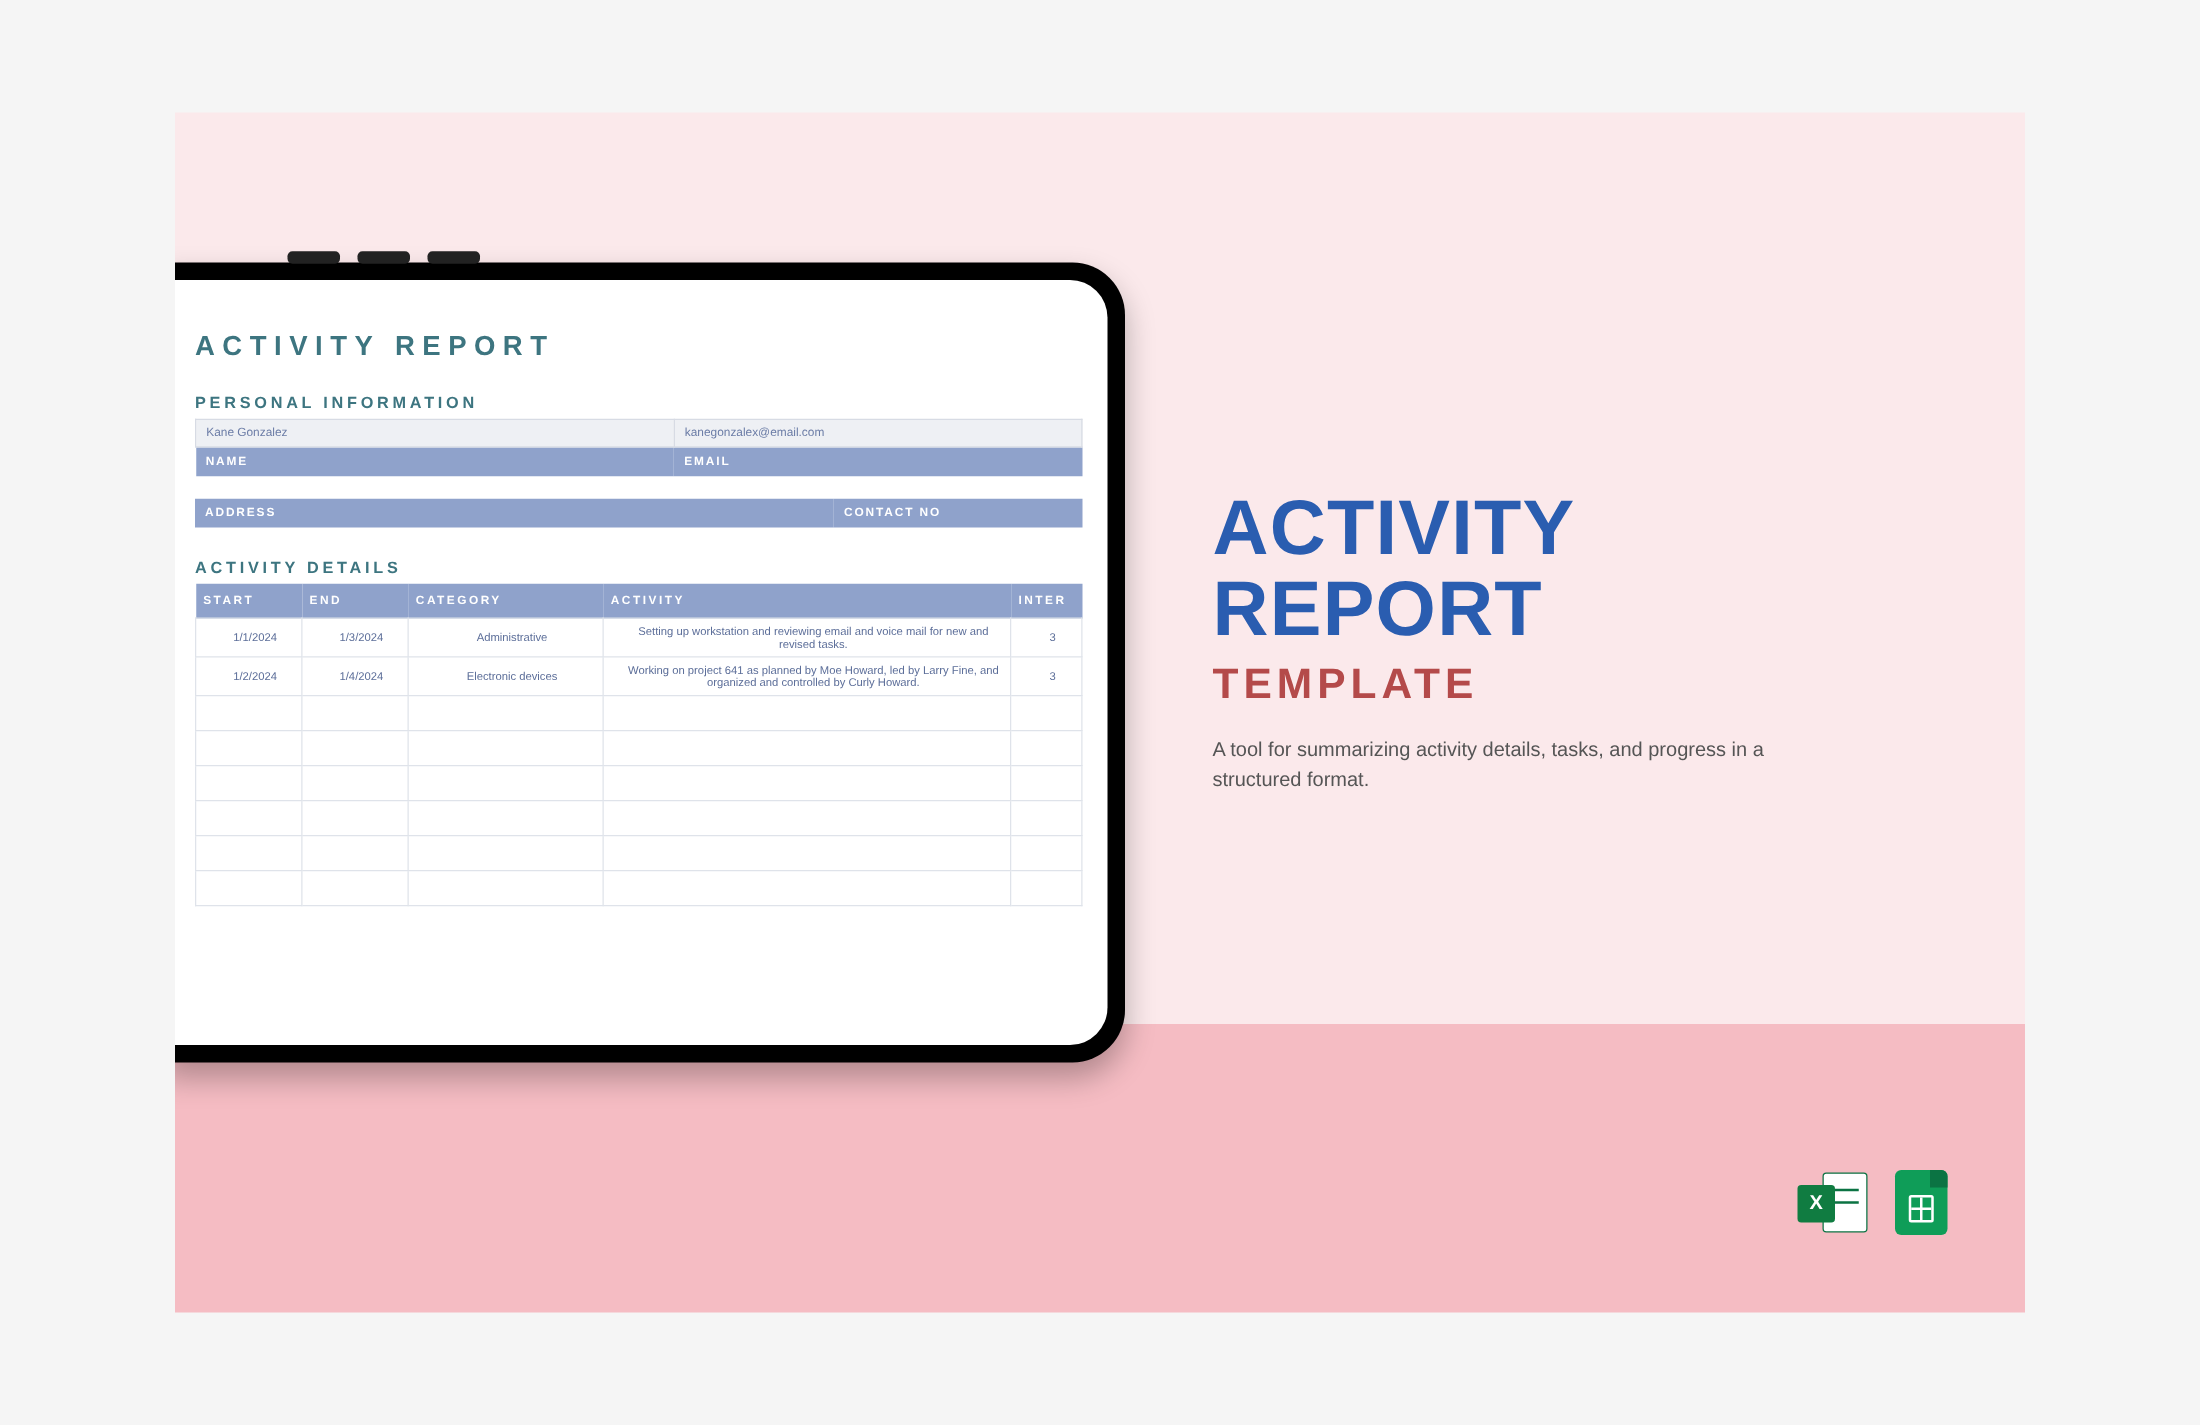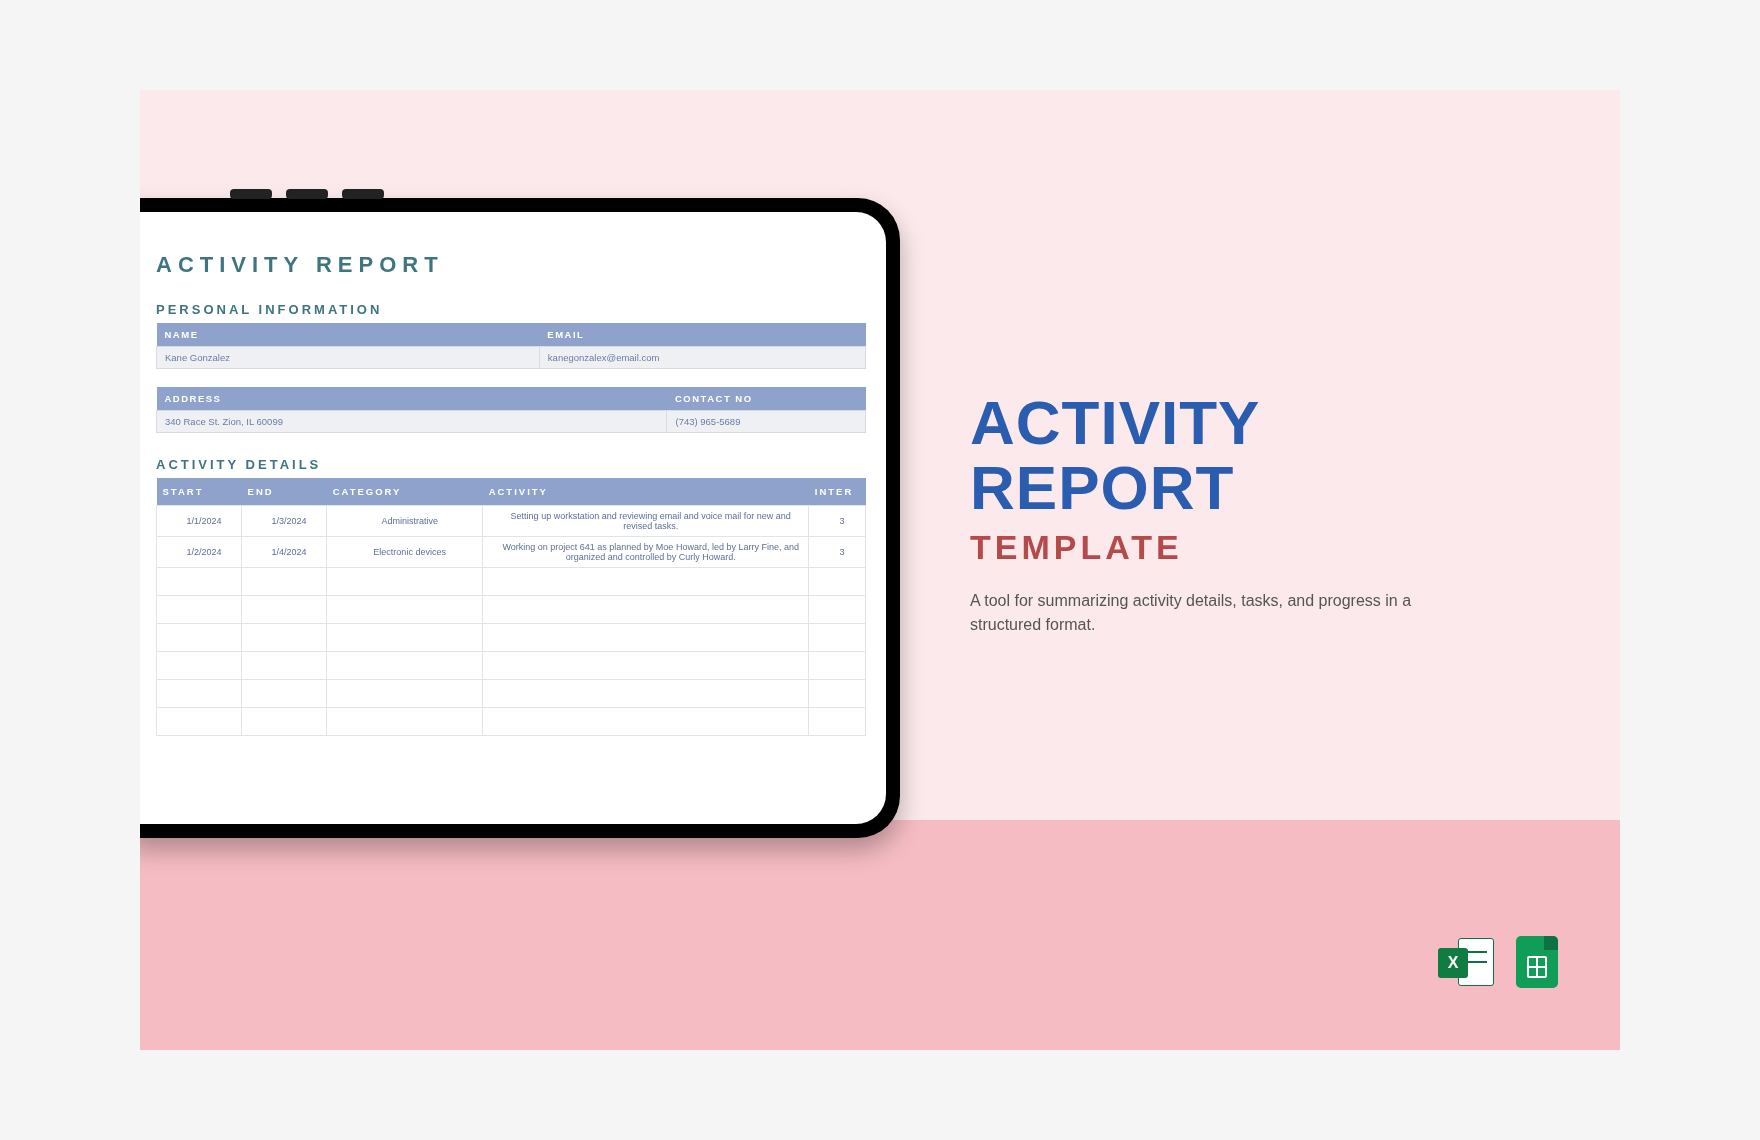--- a/index.html
+++ b/index.html
@@ -16,21 +16,21 @@
     width: 1480px;
     height: 960px;
     position: relative;
     background: linear-gradient(to bottom, #FBE9EB 0%, #FBE9EB 76%, #F5BCC3 76%, #F5BCC3 100%);
     overflow: hidden;
   }
   
   .tablet {
     position: absolute;
     left: -10px;
-    top: 108px;
+    top: 120px;
     width: 770px;
     height: 640px;
     background: #000;
     border-radius: 0 42px 42px 0;
     box-shadow: 0 12px 24px rgba(0,0,0,.28);
   }
   .buttons {
     position: absolute;
     top: -9px;
     left: 100px;
@@ -238,39 +238,35 @@
     </div>
     <div class="tablet-screen">
 
       <div class="report-title">ACTIVITY REPORT</div>
 
       <div class="section-label">PERSONAL INFORMATION</div>
 
       <table>
         <tbody>
             <tr>
+          <td>Kane Gonzalez</td>
+          <td>kanegonzalex@email.com</td>
+        </tr>
+        <tr>
           <th style="width:54%">NAME</th>
           <th>EMAIL</th>
-        </tr>
-        <tr>
-          <td>Kane Gonzalez</td>
-          <td>kanegonzalex@email.com</td>
         </tr>
       </tbody>
         </table>
 
       <table>
         <tbody>
             <tr>
           <th style="width:72%">ADDRESS</th>
           <th>CONTACT NO</th>
-        </tr>
-        <tr>
-          <td>340 Race St. Zion, IL 60099</td>
-          <td>(743) 965-5689</td>
         </tr>
       </tbody>
         </table>
 
       <div class="section-label">ACTIVITY DETAILS</div>
 
       <table class="details">
         <tbody>
             <tr>
           <th style="width:12%">START</th>

